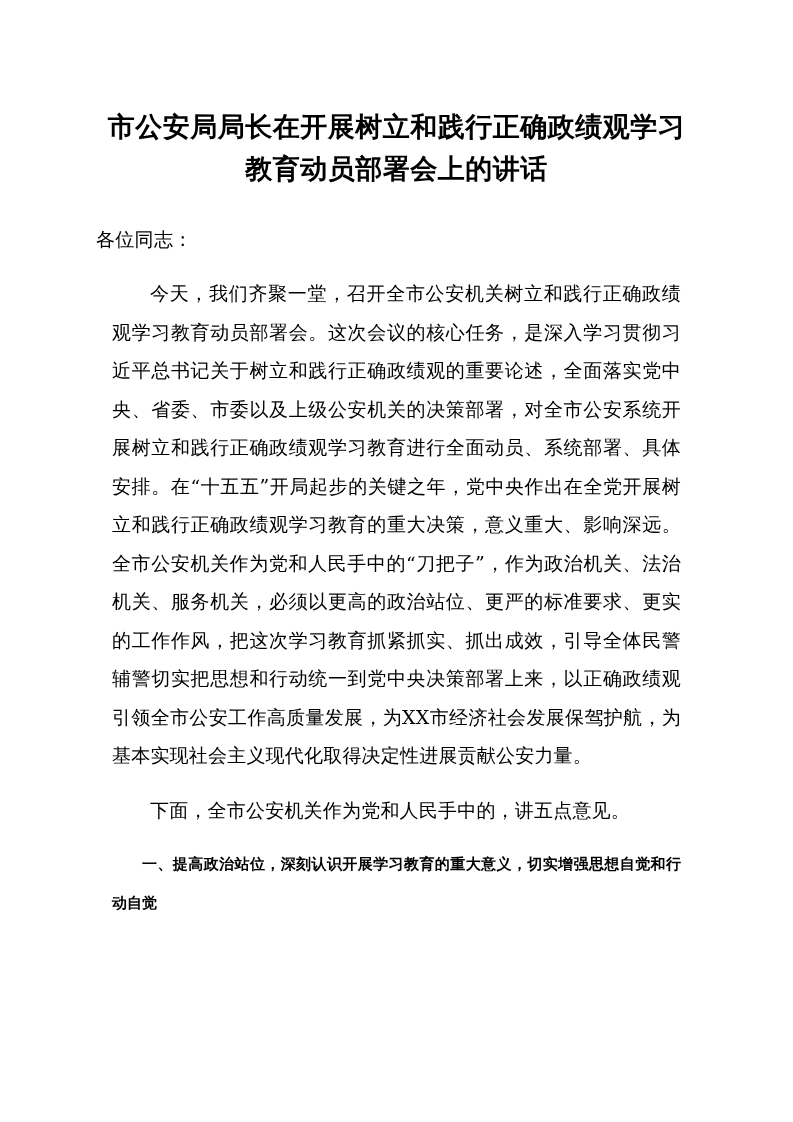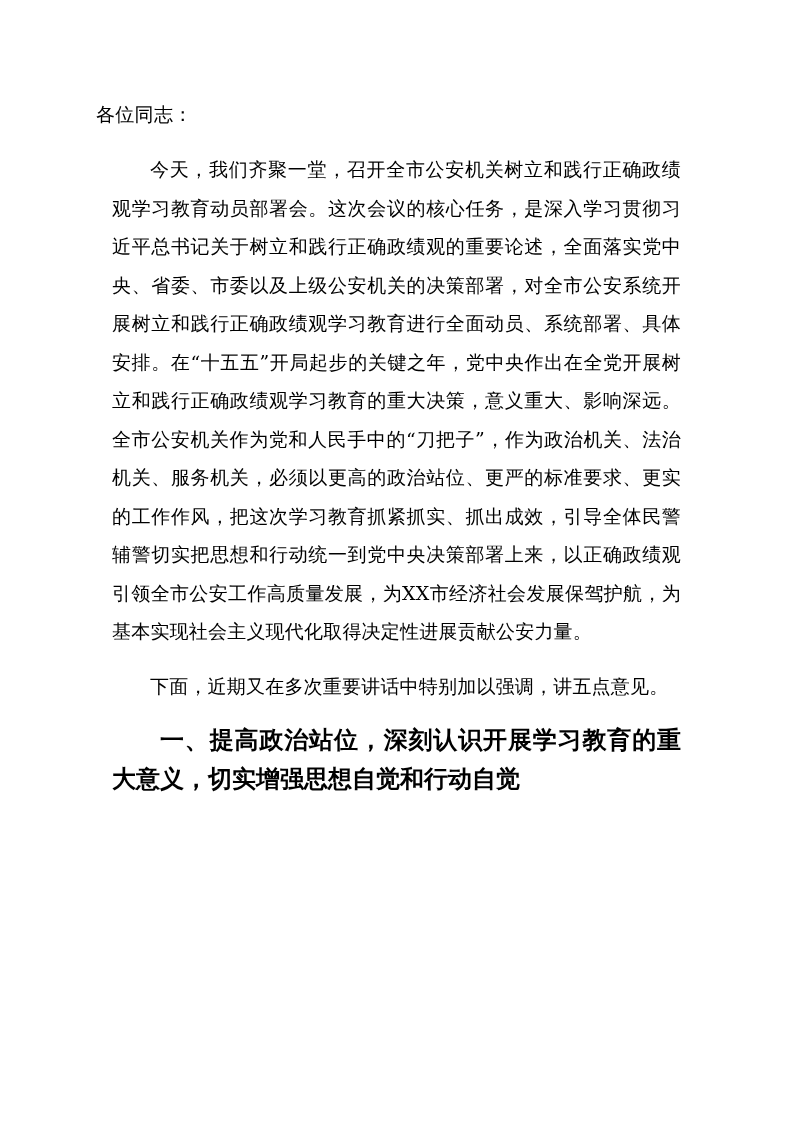--- a/index.html
+++ b/index.html
@@ -31,46 +31,46 @@
     letter-spacing: 0.5px;
     margin: 10px 0 30px 0;
   }
   .salutation {
     font-size: 19px;
     line-height: 38px;
     text-align: justify;
     text-align-last: left;
     margin: 0 0 2px 0;
     letter-spacing: 0.3px;
-    font-family: Liberation Serif, serif;
   }
   .para {
     font-size: 19px;
     line-height: 38.5px;
     text-align: justify;
     text-align-last: left;
     text-indent: 2em;
     margin: 16px;
     letter-spacing: 0.2px;
   }
   .para.heading {
     font-family: "DejaVu Sans", "Liberation Sans", sans-serif;
     font-weight: bold;
-    font-size: 24px;
+    font-size: 15px;
     letter-spacing: 0px;
   }
 </style>
 </head>
 <body>
 
 <div class="page">
 
+  <h1 class="doc-title">市公安局局长在开展树立和践行正确政绩观学习教育动员部署会上的讲话</h1>
 
   <p class="salutation">各位同志：</p>
 
   <p class="para">今天，我们齐聚一堂，召开全市公安机关树立和践行正确政绩观学习教育动员部署会。这次会议的核心任务，是深入学习贯彻习近平总书记关于树立和践行正确政绩观的重要论述，全面落实党中央、省委、市委以及上级公安机关的决策部署，对全市公安系统开展树立和践行正确政绩观学习教育进行全面动员、系统部署、具体安排。在“十五五”开局起步的关键之年，党中央作出在全党开展树立和践行正确政绩观学习教育的重大决策，意义重大、影响深远。全市公安机关作为党和人民手中的“刀把子”，作为政治机关、法治机关、服务机关，必须以更高的政治站位、更严的标准要求、更实的工作作风，把这次学习教育抓紧抓实、抓出成效，引导全体民警辅警切实把思想和行动统一到党中央决策部署上来，以正确政绩观引领全市公安工作高质量发展，为XX市经济社会发展保驾护航，为基本实现社会主义现代化取得决定性进展贡献公安力量。</p>
 
-  <p class="para">下面，近期又在多次重要讲话中特别加以强调，讲五点意见。</p>
+  <p class="para">下面，全市公安机关作为党和人民手中的，讲五点意见。</p>
 
   <p class="para heading">一、提高政治站位，深刻认识开展学习教育的重大意义，切实增强思想自觉和行动自觉</p>
 
 
 </div>
 
 </body></html>

